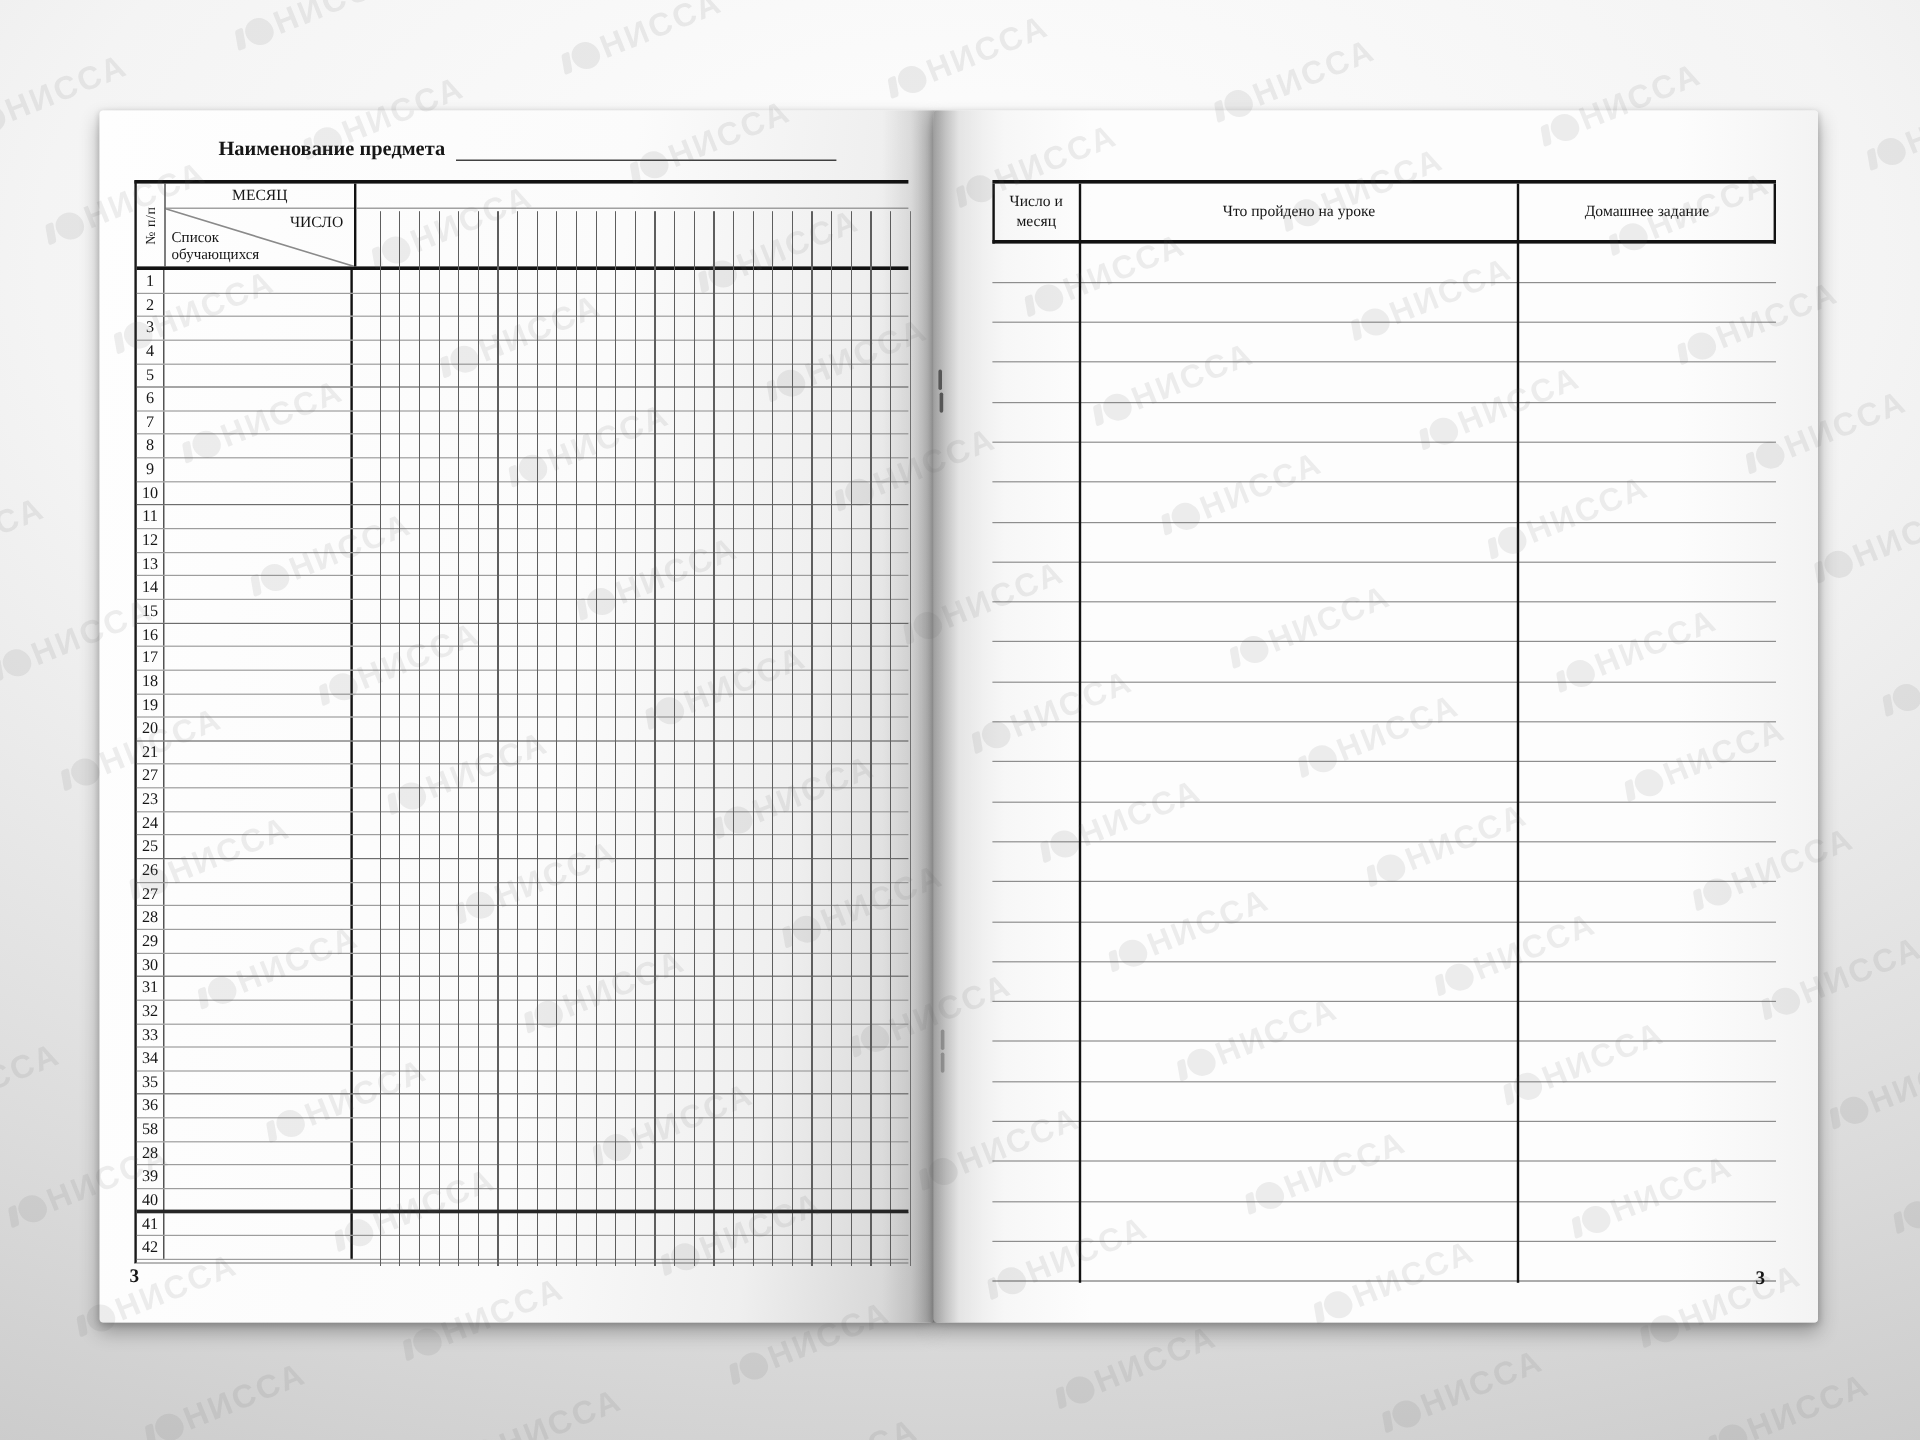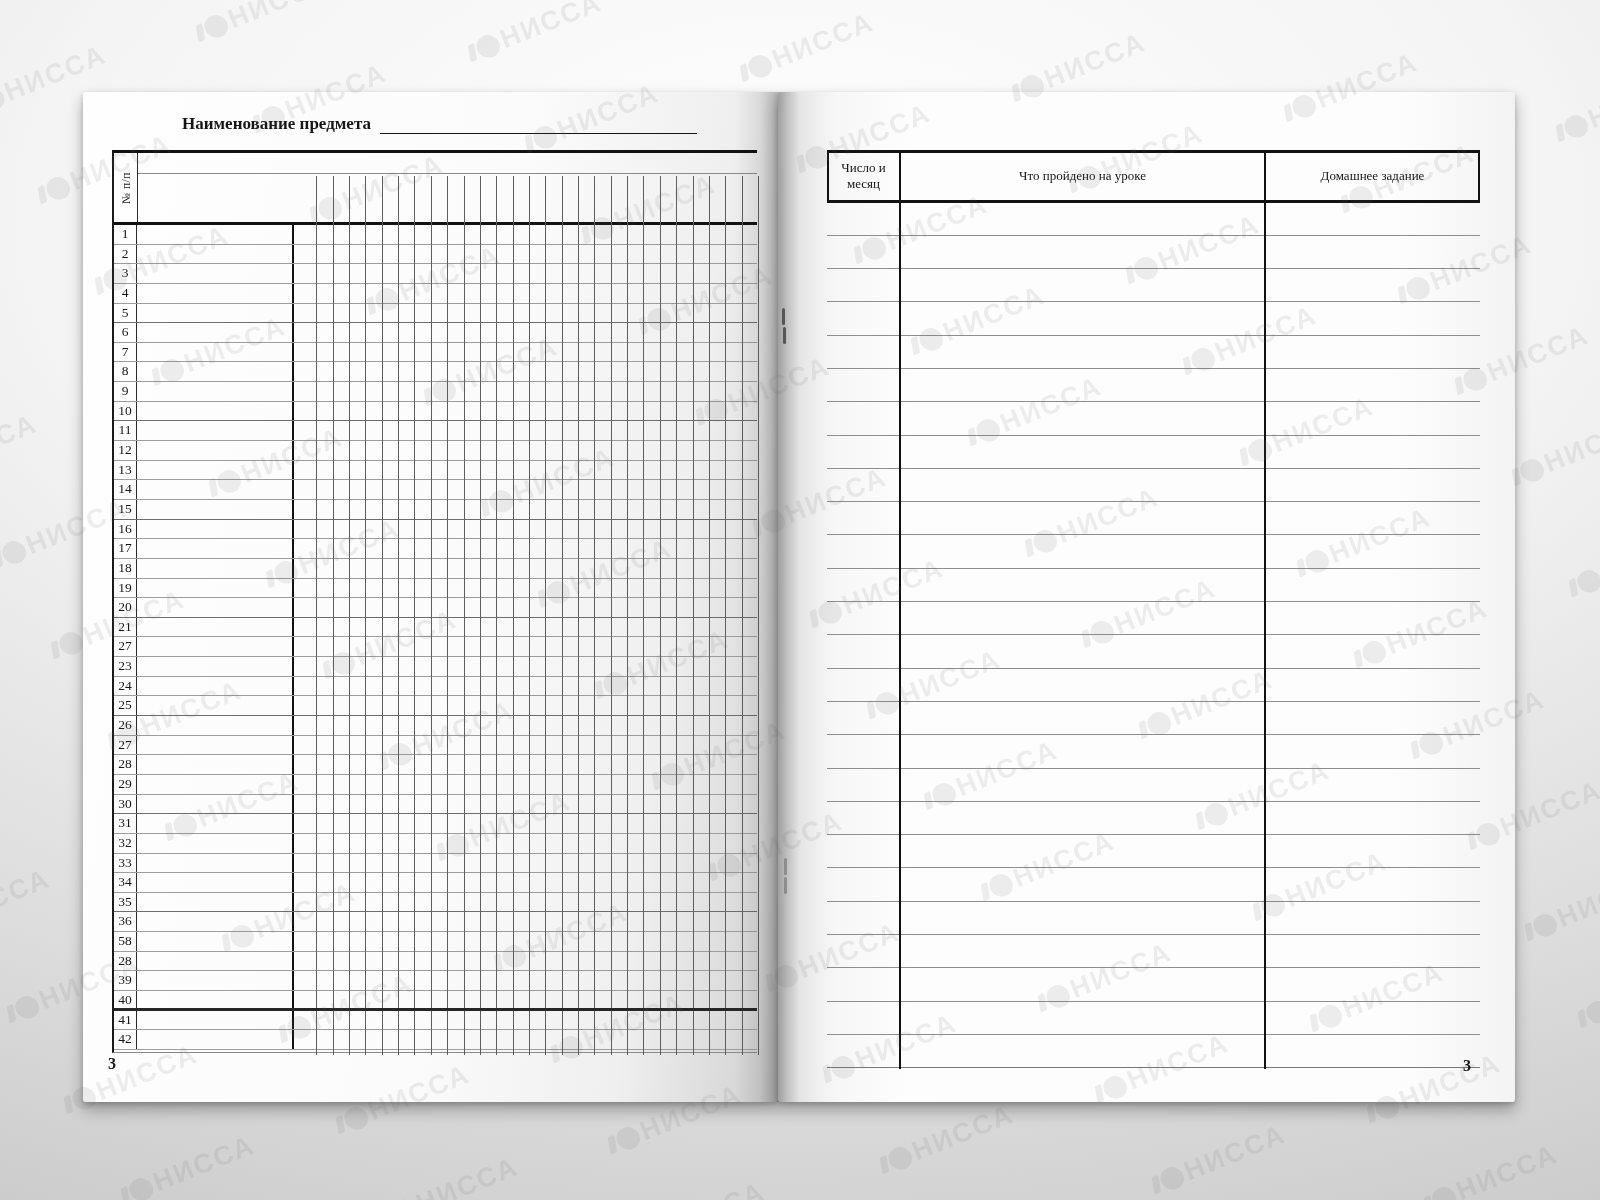--- a/index.html
+++ b/index.html
@@ -85,20 +85,30 @@
     <div class="title-row" style="left:99px;top:14px;width:515px;height:28px;">
       <span class="lbl">Наименование предмета</span>
       <span class="fill"></span>
     </div>
 
     <div class="ltable">
       <div class="lheader">
         <div class="col-num">
           <span class="rot">№ п/п</span>
         </div>
+        <div class="col-name">
+          <div class="cell-month">МЕСЯЦ</div>
+          <div class="cell-diag">
+            <svg width="157" height="48" viewBox="0 0 157 48">
+              <line x1="0" y1="0" x2="157" y2="48" stroke="#8a8a8a" stroke-width="1.3"></line>
+            </svg>
+            <div class="cell-chislo">ЧИСЛО</div>
+            <div class="cell-spisok">Список обучающихся</div>
+          </div>
+        </div>
         <div class="col-grid">
           <div class="grid-month-strip"></div>
         </div>
       </div>
       <div class="lbody" id="lbody">
           <div class="lrow">
             <div class="n">1</div>
             <div class="nm"></div>
             <div class="gr"></div>
           </div>

